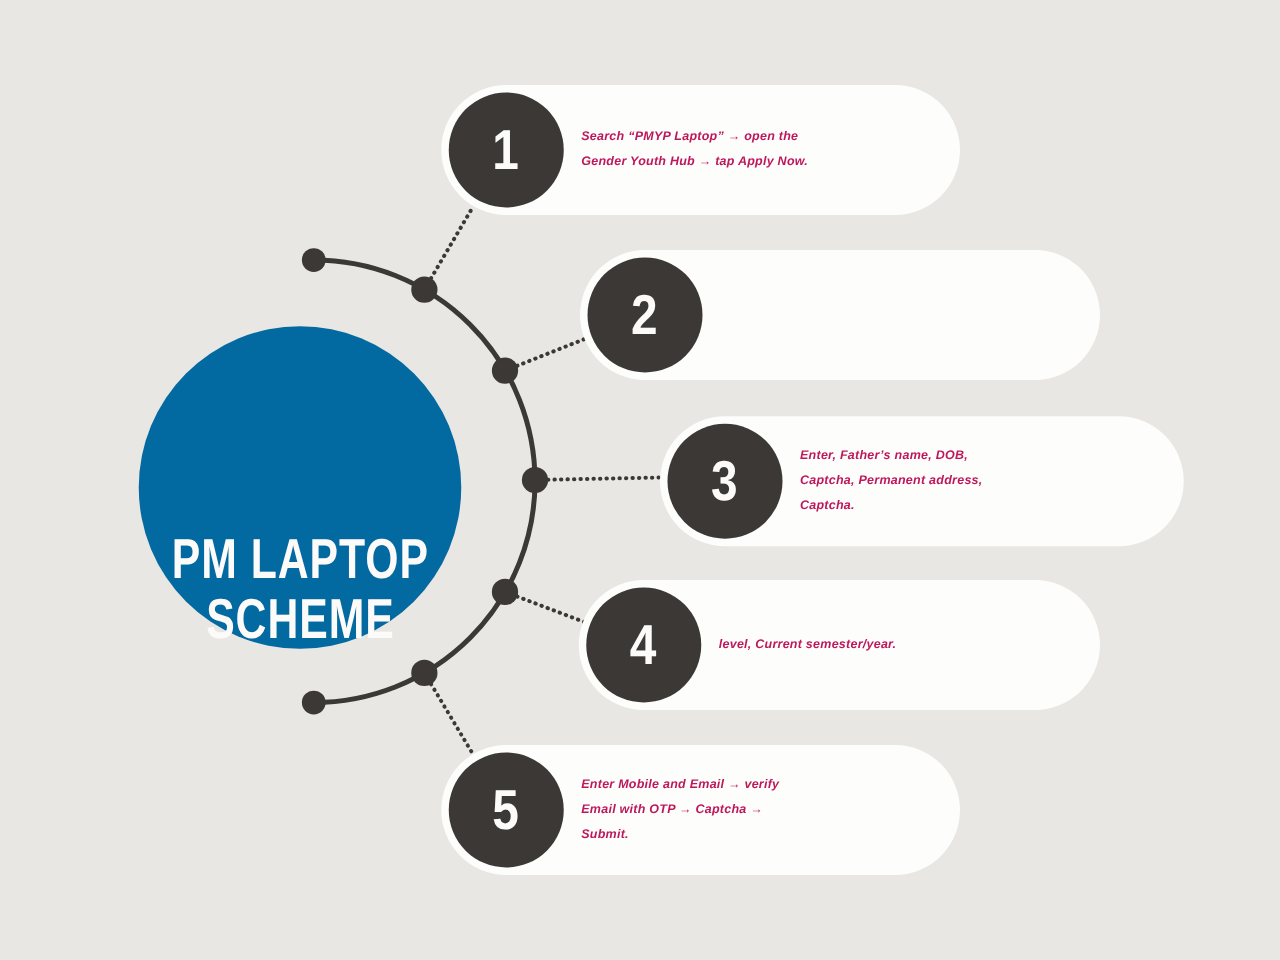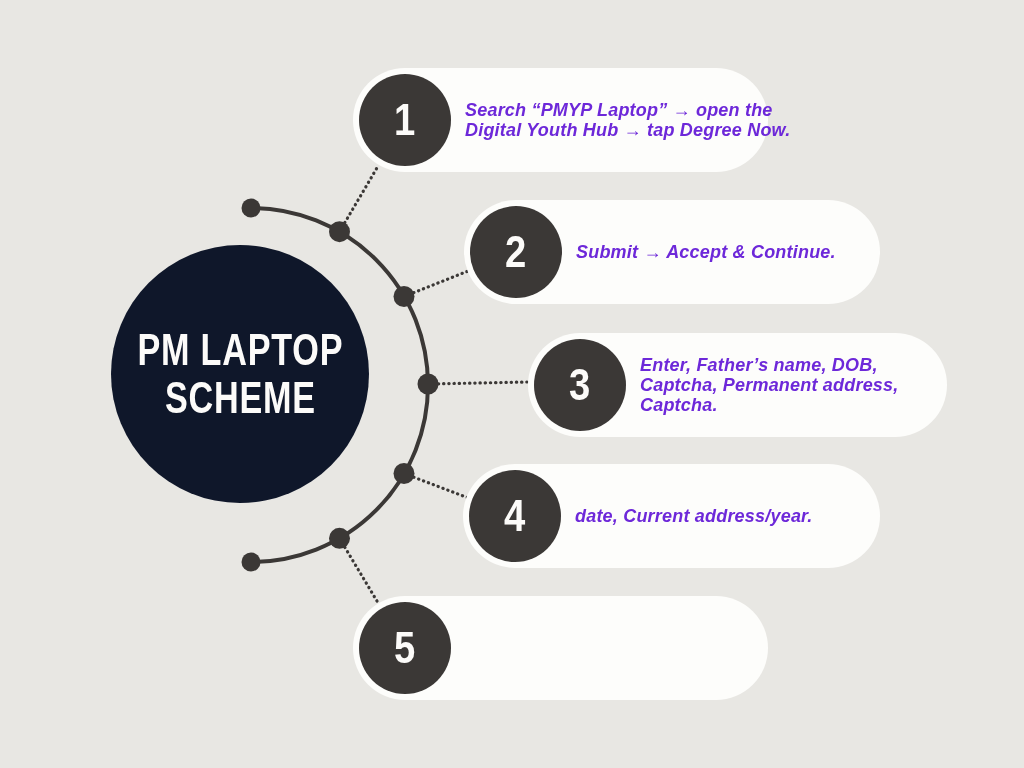--- a/index.html
+++ b/index.html
@@ -18,27 +18,27 @@
   .connectors {
     position: absolute;
     left: 0;
     top: 0;
     width: 1024px;
     height: 768px;
   }
   .main-circle {
     position: absolute;
     left: 111px;
-    top: 245px;
+    top: 261px;
     width: 258px;
     height: 258px;
     border-radius: 50%;
-    background: #0f172a;
+    background: #0369a1;
     display: flex;
-    align-items: center;
+    align-items: flex-end;
     justify-content: center;
   }
   .main-title {
     color: #fcfbf9;
     font-weight: bold;
     font-size: 45px;
     line-height: 48px;
     text-align: center;
     letter-spacing: 1px;
     white-space: nowrap;
@@ -70,24 +70,24 @@
     display: inline-block;
     transform: scaleX(0.85);
   }
   .step-text {
     position: absolute;
     left: 112px;
     top: 50%;
     transform: translateY(-50%);
     font-style: italic;
     font-weight: bold;
-    font-size: 18px;
+    font-size: 10px;
     line-height: 20px;
     letter-spacing: 0.2px;
-    color: #6d28d9;
+    color: #be185d;
   }
   .step-text div { white-space: nowrap; }
   .s1 { left: 353px; top: 68px;  width: 415px; }
   .s2 { left: 464px; top: 200px; width: 416px; }
   .s3 { left: 528px; top: 333px; width: 419px; }
   .s4 { left: 463px; top: 464px; width: 417px; }
   .s5 { left: 353px; top: 596px; width: 415px; }
 </style>
 </head>
 <body>
@@ -122,52 +122,56 @@
       <div>SCHEME</div>
     </div>
   </div>
 
   <div class="pill s1">
     <div class="num-circle">
       <span class="num-inner">1</span>
     </div>
     <div class="step-text">
       <div>Search “PMYP Laptop” → open the</div>
-      <div>Digital Youth Hub → tap Degree Now.</div>
+      <div>Gender Youth Hub → tap Apply Now.</div>
     </div>
   </div>
 
   <div class="pill s2">
     <div class="num-circle">
       <span class="num-inner">2</span>
     </div>
     <div class="step-text">
-      <div>Submit → Accept &amp; Continue.</div>
     </div>
   </div>
 
   <div class="pill s3">
     <div class="num-circle">
       <span class="num-inner">3</span>
     </div>
     <div class="step-text">
       <div>Enter, Father’s name, DOB,</div>
       <div>Captcha, Permanent address,</div>
       <div>Captcha.</div>
     </div>
   </div>
 
   <div class="pill s4">
     <div class="num-circle">
       <span class="num-inner">4</span>
     </div>
     <div class="step-text">
-      <div>date, Current address/year.</div>
+      <div>level, Current semester/year.</div>
     </div>
   </div>
 
   <div class="pill s5">
     <div class="num-circle">
       <span class="num-inner">5</span>
     </div>
+    <div class="step-text">
+      <div>Enter Mobile and Email → verify</div>
+      <div>Email with OTP → Captcha →</div>
+      <div>Submit.</div>
+    </div>
   </div>
 
 </div>
 
 </body></html>

